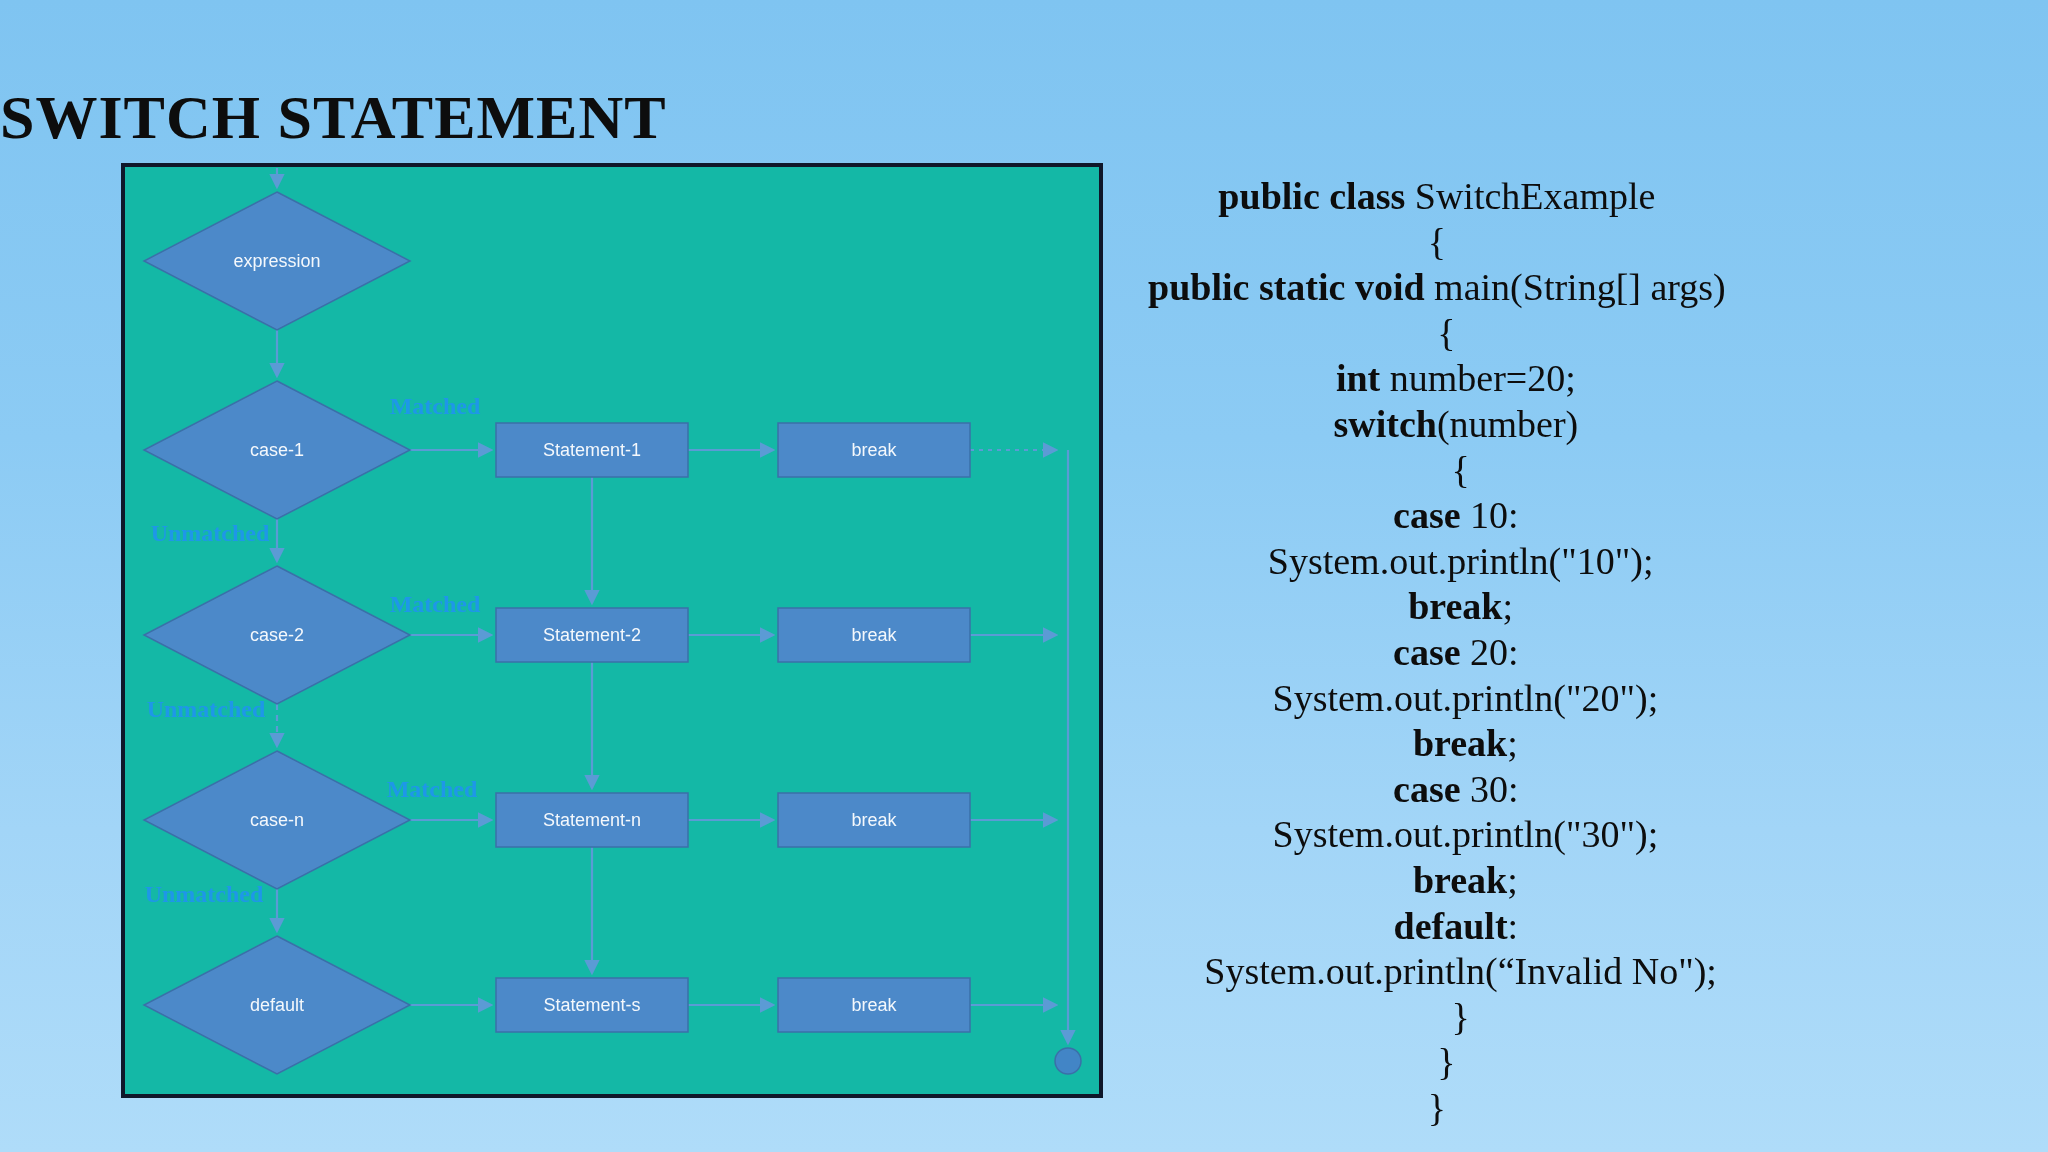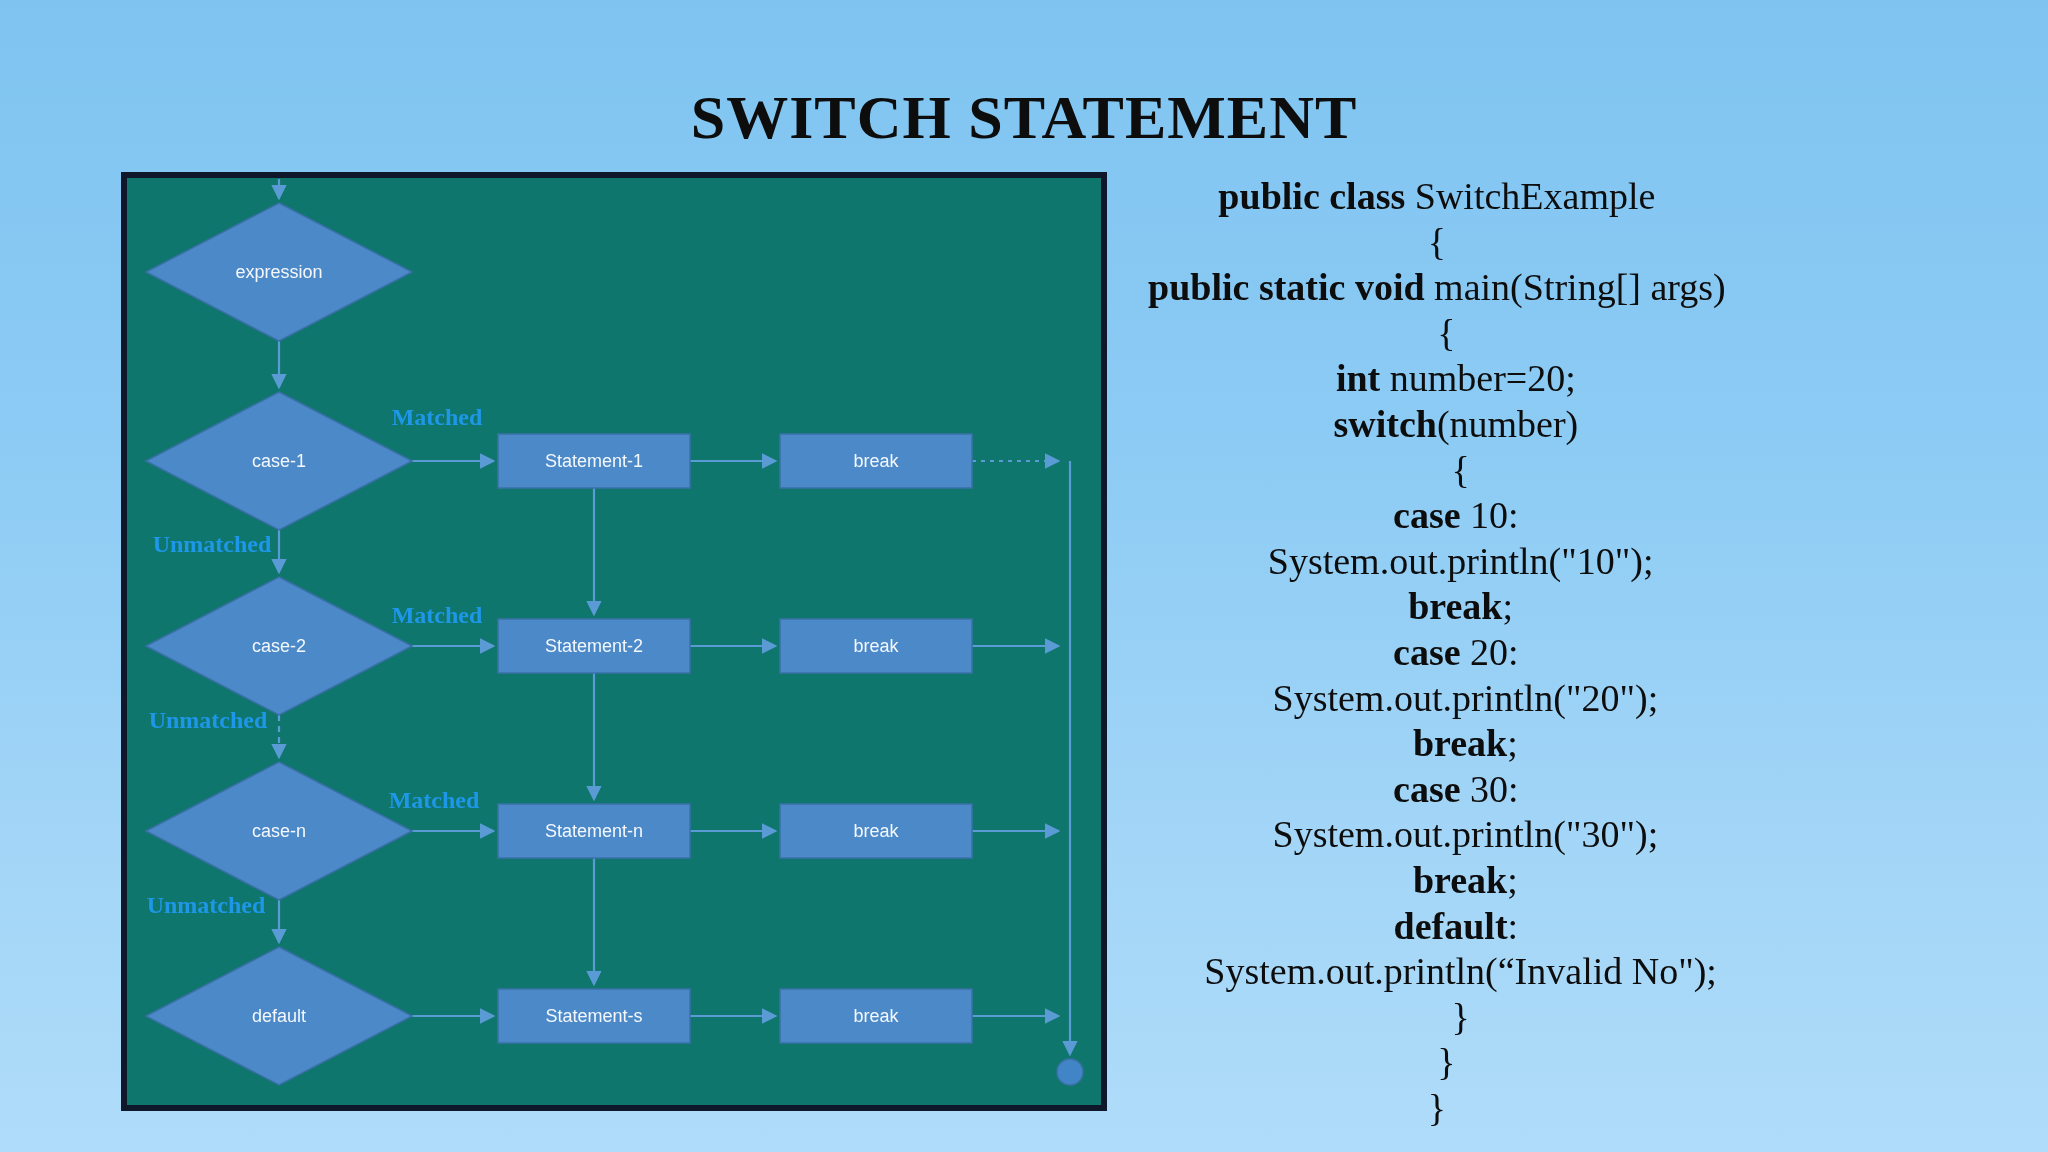--- a/index.html
+++ b/index.html
@@ -2,26 +2,26 @@
 <html><head>
 <meta charset="utf-8">
 <style>
   html,body{margin:0;padding:0;}
   body{
     width:2048px;height:1152px;overflow:hidden;position:relative;
     background:linear-gradient(180deg,#7FC4F1 0%,#8CCBF4 38%,#A2D5F7 72%,#AFDCF9 100%);
     font-family:"Liberation Serif",serif;
   }
   .title{
-    position:absolute;left:0;right:0;top:40px;text-align:center;
+    position:absolute;left:0;right:0;top:40px;
     font-size:62px;font-weight:bold;letter-spacing:1px;color:#0D0D0D;
   }
   .panel{
-    position:absolute;left:121px;top:172px;width:974px;height:927px;
-    background:#0f766e;border:6px solid #0f172a;box-sizing:content-box;
+    position:absolute;left:121px;top:163px;width:974px;height:927px;
+    background:#14b8a6;border:4px solid #0f172a;box-sizing:content-box;
   }
   .code{
     position:absolute;left:1148px;top:174px;
     font-size:38px;line-height:45.6px;color:#0D0D0D;white-space:pre;text-align:center;
   }
   .code .b{font-weight:bold;}
   .shape{fill:#4C89C9;stroke:#3A70A8;stroke-width:1.5;}
   .endnode{fill:#4285C6;stroke:#3A70A8;stroke-width:1.5;}
   .arrow{stroke:#5B9BD5;stroke-width:2.2;fill:none;}
   .shape-label{font-family:"Liberation Sans",sans-serif;font-size:18px;fill:#F4F8FC;text-anchor:middle;}

